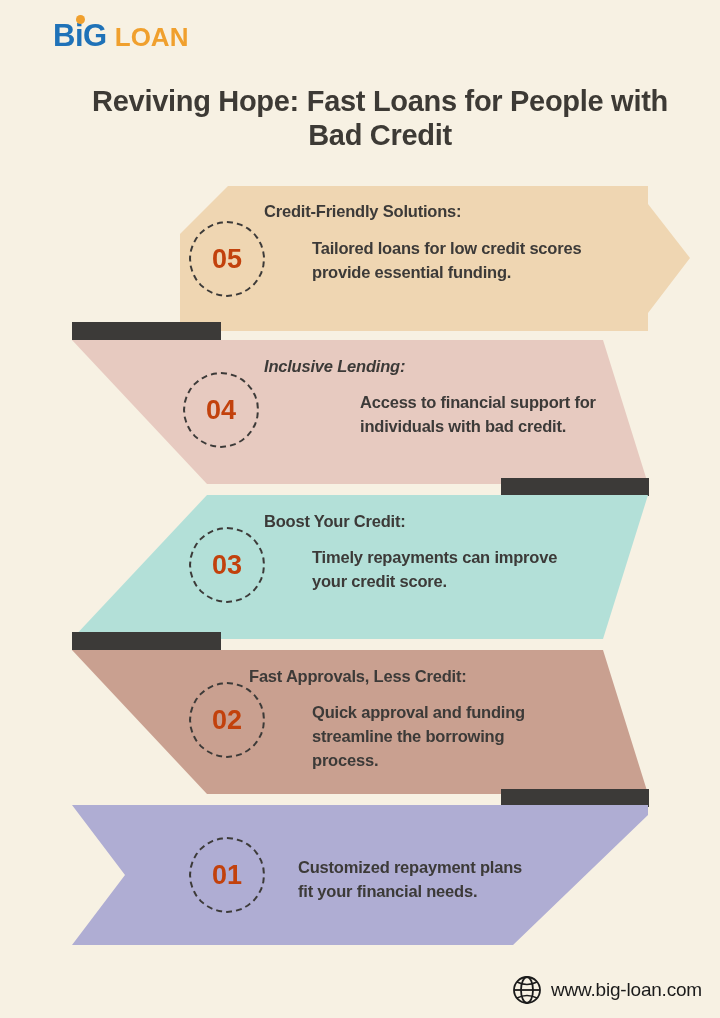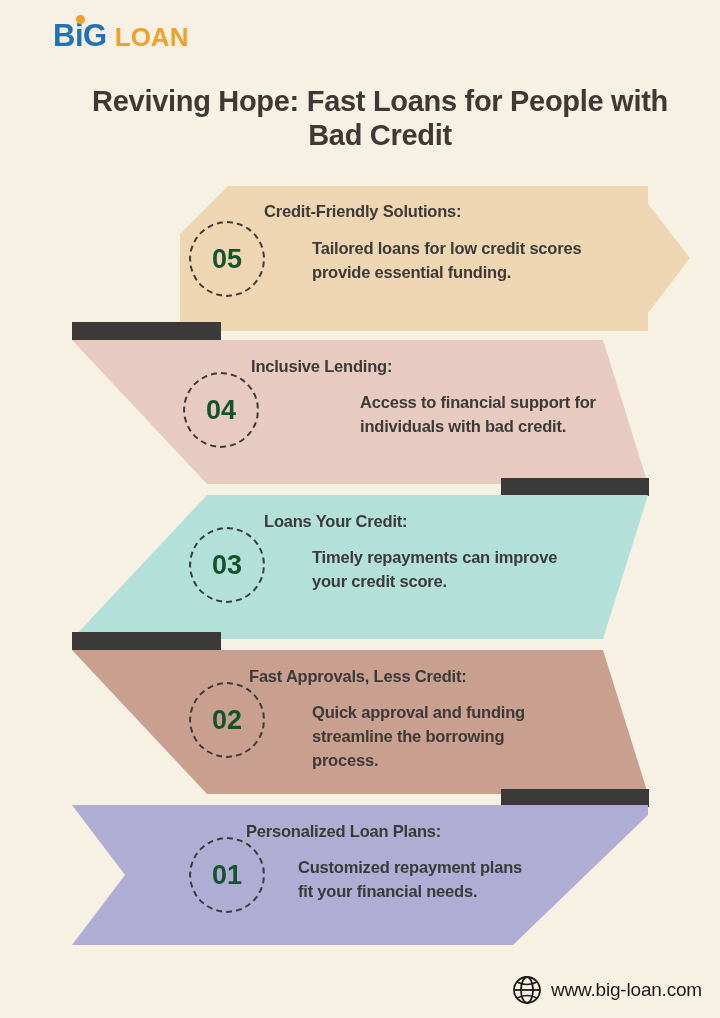--- a/index.html
+++ b/index.html
@@ -97,21 +97,21 @@
     position: absolute;
     width: 72px;
     height: 72px;
     border-radius: 50%;
     border: 2px dashed #3C3A38;
     display: flex;
     align-items: center;
     justify-content: center;
     font-size: 27px;
     font-weight: bold;
-    color: #14532d;
+    color: #c2410c;
     letter-spacing: 0px;
   }
 
   .heading {
     position: absolute;
     font-size: 16.5px;
     font-weight: bold;
     color: #3C3A38;
     white-space: nowrap;
     letter-spacing: -0.2px;
@@ -168,33 +168,33 @@
     </div>
   </div>
   <div class="bar" style="left:72px;top:322px;width:149px;"></div>
 
   <div class="row" style="top:340px;height:144px;">
     <svg class="shape" height="144" viewBox="0 0 720 144" preserveAspectRatio="none">
       <polygon points="72,0 603,0 648,144 207,144" fill="#E7CAC0"></polygon>
     </svg>
     <div class="content">
       <div class="numcircle" style="left:183px;top:32px;">04</div>
-      <div class="heading" style="left:251px;top:17px;">Inclusive Lending:</div>
+      <div class="heading" style="left:264px;top:17px;font-style:italic;">Inclusive Lending:</div>
       <div class="desc" style="left:312px;top:51px;width:250px;margin-left:48px;">Access to financial support for individuals with bad credit.</div>
     </div>
   </div>
   <div class="bar" style="left:501px;top:478px;width:148px;"></div>
 
   <div class="row" style="top:495px;height:144px;">
     <svg class="shape" height="144" viewBox="0 0 720 144" preserveAspectRatio="none">
       <polygon points="207,0 648,0 603,144 72,144" fill="#B3E0D8"></polygon>
     </svg>
     <div class="content">
       <div class="numcircle" style="left:189px;top:32px;">03</div>
-      <div class="heading" style="left:264px;top:17px;">Loans Your Credit:</div>
+      <div class="heading" style="left:264px;top:17px;">Boost Your Credit:</div>
       <div class="desc" style="left:312px;top:51px;width:260px;">Timely repayments can improve your credit score.</div>
     </div>
   </div>
   <div class="bar" style="left:72px;top:632px;width:149px;"></div>
 
   <div class="row" style="top:650px;height:144px;">
     <svg class="shape" height="144" viewBox="0 0 720 144" preserveAspectRatio="none">
       <polygon points="72,0 603,0 648,144 207,144" fill="#C9A090"></polygon>
     </svg>
     <div class="content">
@@ -204,21 +204,20 @@
     </div>
   </div>
   <div class="bar" style="left:501px;top:789px;width:148px;"></div>
 
   <div class="row" style="top:805px;height:140px;">
     <svg class="shape" height="140" viewBox="0 0 720 140" preserveAspectRatio="none">
       <polygon points="72,0 648,0 648,10 513,140 72,140 125,70" fill="#AFADD3"></polygon>
     </svg>
     <div class="content">
       <div class="numcircle" style="left:189px;top:32px;">01</div>
-      <div class="heading" style="left:246px;top:17px;">Personalized Loan Plans:</div>
       <div class="desc" style="left:298px;top:51px;width:230px;">Customized repayment plans fit your financial needs.</div>
     </div>
   </div>
 
 </div>
 
 <div class="footer">
   <span>
     <svg class="globe" width="32" height="32" viewBox="0 0 32 32">
       <circle cx="16" cy="16" r="13" fill="none" stroke="#1B1B1B" stroke-width="1.8"></circle>

